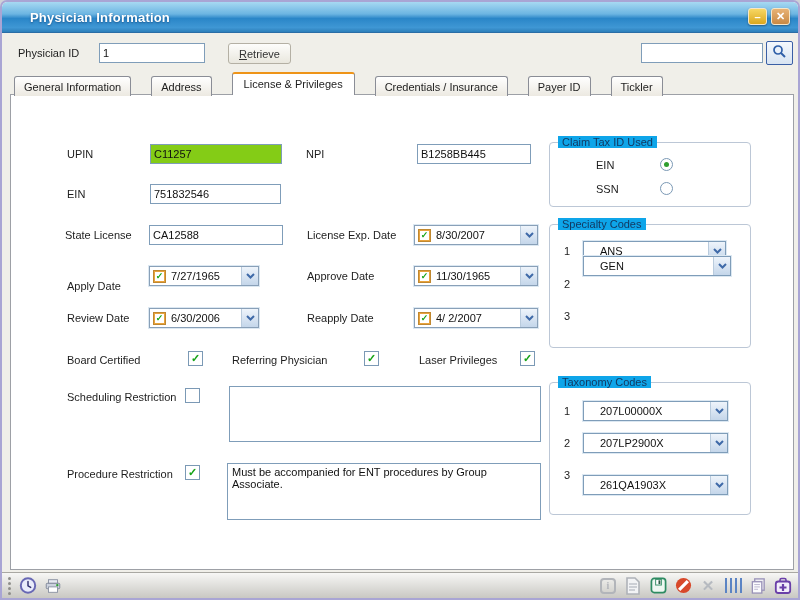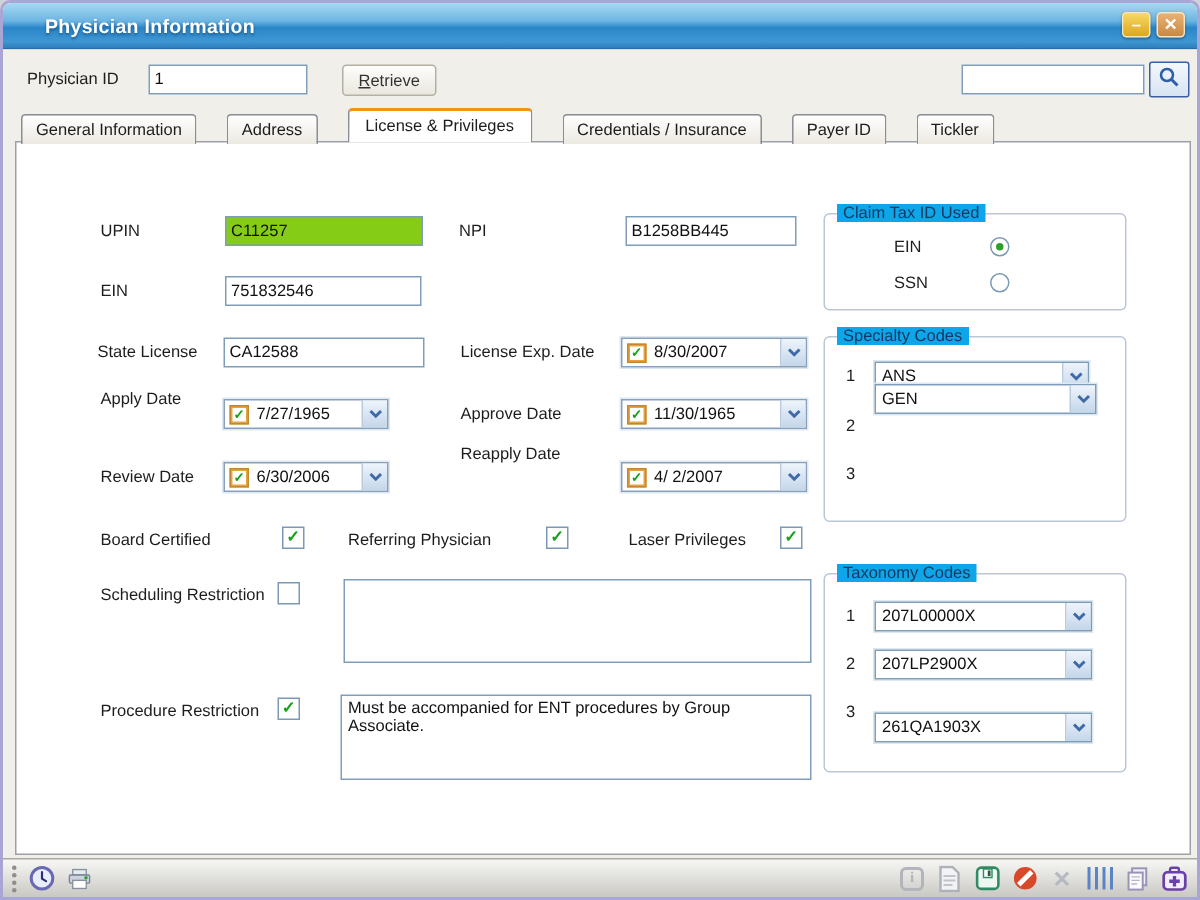--- a/index.html
+++ b/index.html
@@ -86,21 +86,21 @@
   .dp .dval { flex: 1; font-size: 11px; padding-left: 5px; color: #111; white-space: pre; }
   .dp .dbtn {
     width: 17px; height: 100%; border-left: 1px solid #b9cbdd;
     background: linear-gradient(#eef4fb, #c4d6ea); display: flex; align-items: center; justify-content: center;
   }
   
   .combo {
     position: absolute; height: 20px; border: 1px solid #7f9db9; background: #fff;
     display: flex; align-items: center; box-shadow: 0 0 0 1px #dce8f2;
   }
-  .combo .cval { flex: 1; font-size: 11px; padding-left: 4px; color: #111; }
+  .combo .cval { flex: 1; font-size: 11px; padding-left: 16px; color: #111; }
   .combo .dbtn {
     width: 17px; height: 100%; border-left: 1px solid #b9cbdd;
     background: linear-gradient(#eef4fb, #c4d6ea); display: flex; align-items: center; justify-content: center;
   }
   
   .group { position: absolute; border: 1px solid #bcc7d6; border-radius: 4px; }
   .group > .gtitle {
     position: absolute; top: -7px; left: 8px; background: #0ea5e9; padding: 0 4px;
     font-size: 11px; color: #123a63; white-space: nowrap;
   }
@@ -188,21 +188,21 @@
           <span class="in">✓</span>
         </span>
       <span class="dval">8/30/2007</span>
       <span class="dbtn">
           <svg width="9" height="6" viewBox="0 0 9 6">
             <path d="M1 1l3.5 3.5L8 1" fill="none" stroke="#3f6aa8" stroke-width="2"></path>
           </svg>
         </span>
     </div>
 
-    <span class="lbl" style="left:56px; top:165px;text-align:center;">Apply Date</span>
+    <span class="lbl" style="left:56px; top:185px;text-align:center;">Apply Date</span>
     <div class="dp" style="left:138px; top:171px; width:110px;">
       <span class="dcb">
           <span class="in">✓</span>
         </span>
       <span class="dval">7/27/1965</span>
       <span class="dbtn">
           <svg width="9" height="6" viewBox="0 0 9 6">
             <path d="M1 1l3.5 3.5L8 1" fill="none" stroke="#3f6aa8" stroke-width="2"></path>
           </svg>
         </span>
@@ -225,21 +225,21 @@
       <span class="dcb">
           <span class="in">✓</span>
         </span>
       <span class="dval">6/30/2006</span>
       <span class="dbtn">
           <svg width="9" height="6" viewBox="0 0 9 6">
             <path d="M1 1l3.5 3.5L8 1" fill="none" stroke="#3f6aa8" stroke-width="2"></path>
           </svg>
         </span>
     </div>
-    <span class="lbl" style="left:296px; top:202px;">Reapply Date</span>
+    <span class="lbl" style="left:296px; top:217px;">Reapply Date</span>
     <div class="dp" style="left:403px; top:213px; width:124px;">
       <span class="dcb">
           <span class="in">✓</span>
         </span>
       <span class="dval">4/ 2/2007</span>
       <span class="dbtn">
           <svg width="9" height="6" viewBox="0 0 9 6">
             <path d="M1 1l3.5 3.5L8 1" fill="none" stroke="#3f6aa8" stroke-width="2"></path>
           </svg>
         </span>

